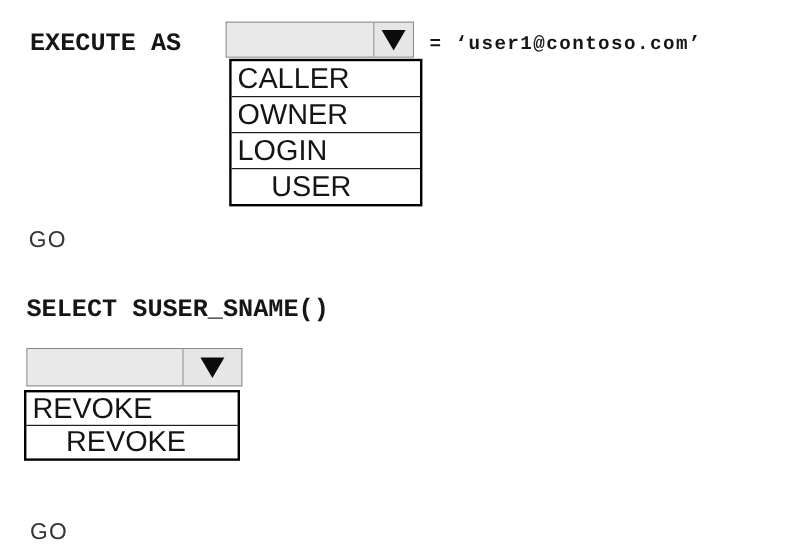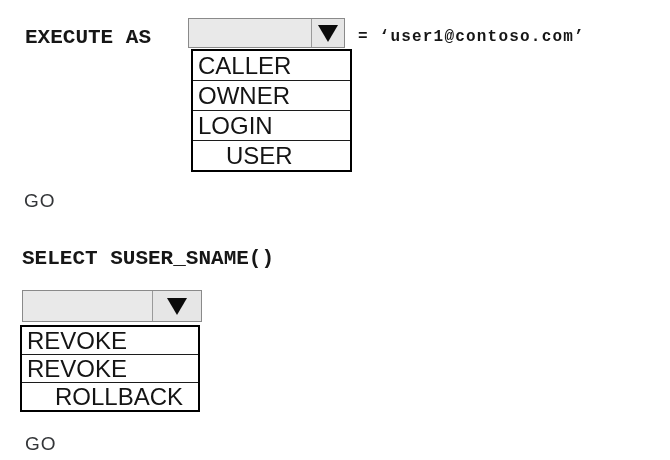--- a/index.html
+++ b/index.html
@@ -114,18 +114,17 @@
   <div class="abs combo" style="left:22px; top:290px; width:180px; height:32px;">
     <div class="combo-field"></div>
     <div class="combo-btn" style="width:48px;">
       <span class="arrow"></span>
     </div>
   </div>
 
   <div class="abs listbox listbox-2" style="left:20px; top:325px; width:180px;">
     <div class="opt">REVOKE</div>
     <div class="opt">REVOKE</div>
-    <div class="opt">ROLLBACK</div>
   </div>
 
   <span class="abs go" style="left:25px; top:434px;">GO</span>
 
 </div>
 
 </body></html>

